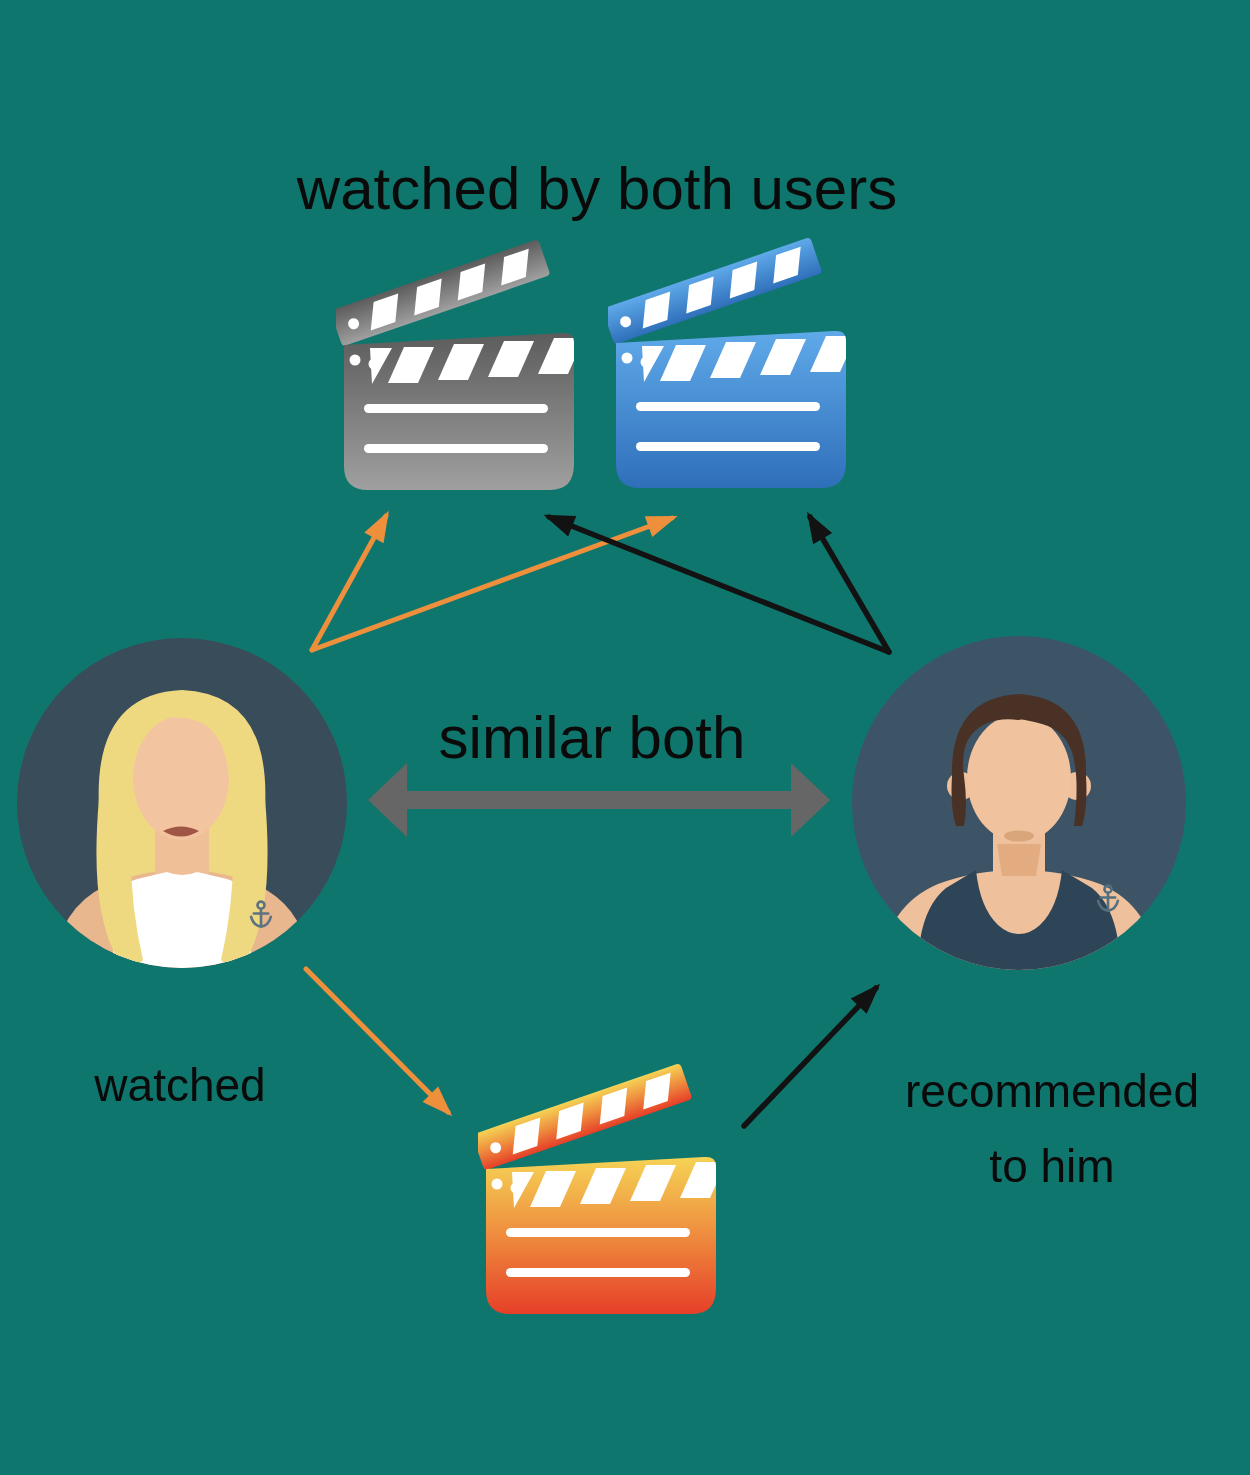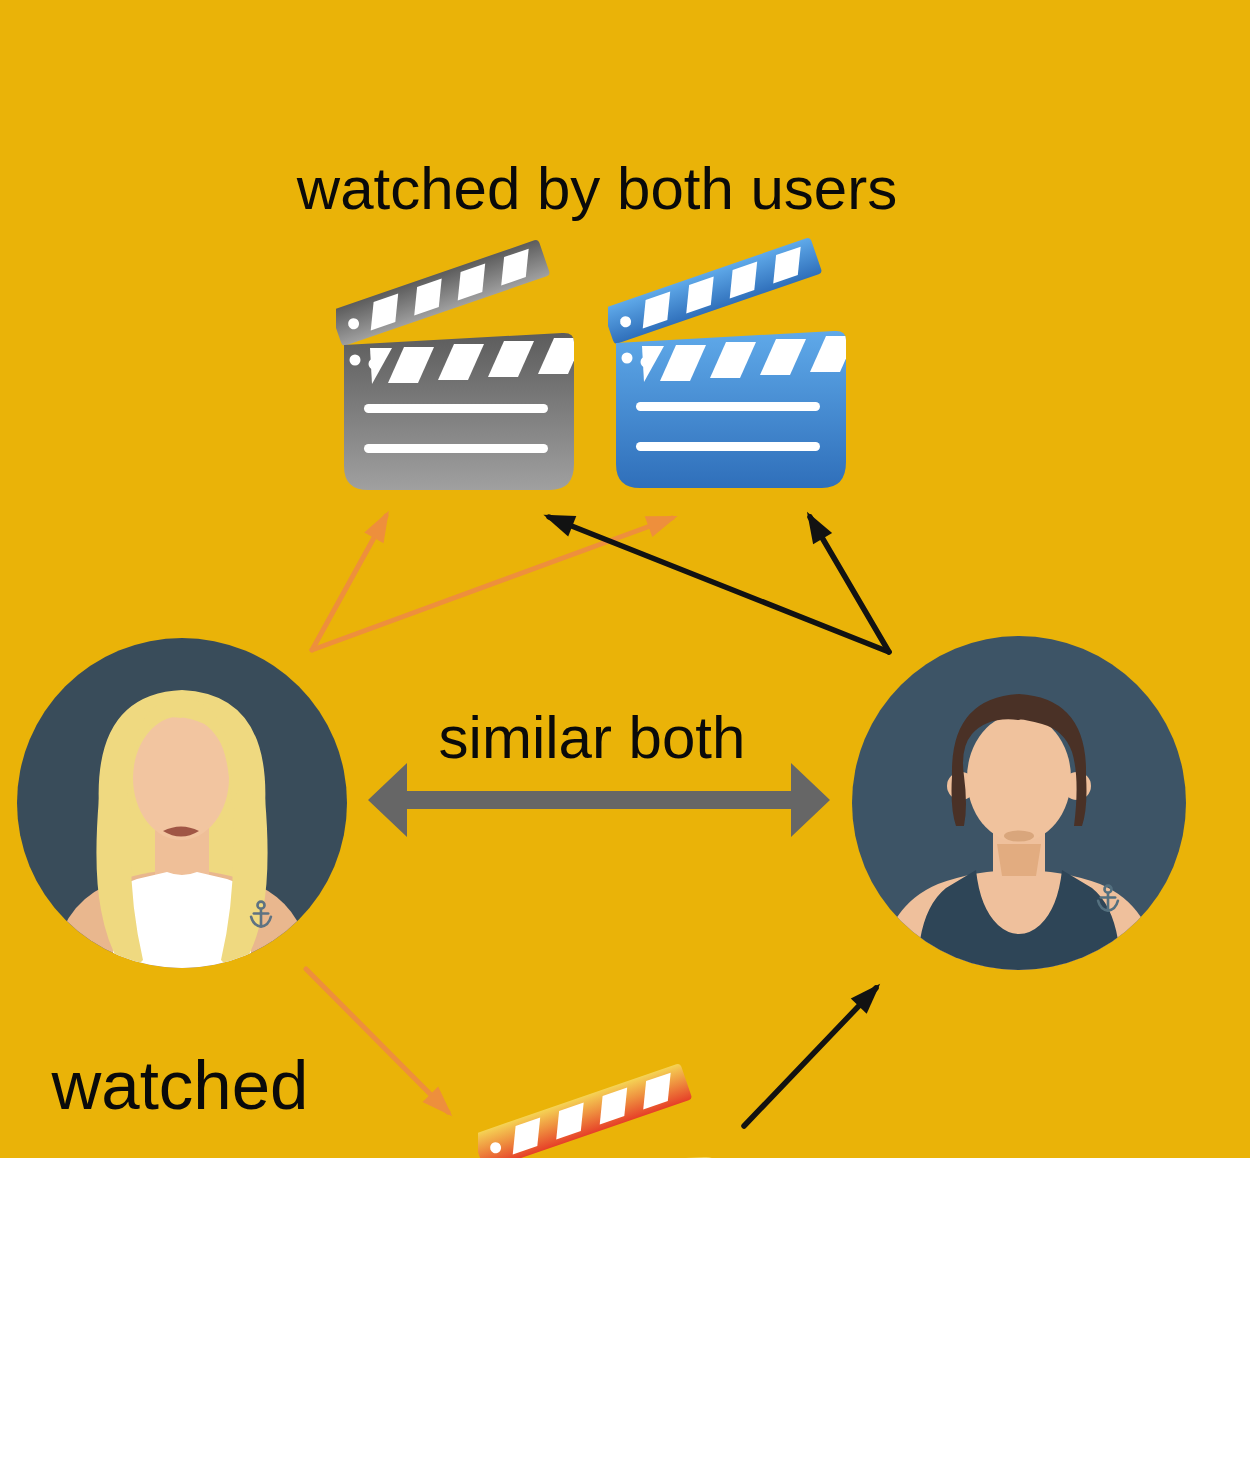--- a/index.html
+++ b/index.html
@@ -1,29 +1,29 @@
 <!DOCTYPE html>
 <html><head>
 <meta charset="utf-8">
 <style>
   html,body { margin:0; padding:0; background:#ffffff; }
   #stage {
-    position:relative; width:1250px; height:1158px;
-    background:#eab308; overflow:hidden;
+    position:relative; width:1250px; height:1475px;
+    background:#0f766e; overflow:hidden;
     font-family:"Liberation Sans", sans-serif;
   }
   .abs { position:absolute; }
   .lbl {
     position:absolute; transform:translateX(-50%);
     font-size:60px; line-height:66px; color:#0a0a0a;
     white-space:nowrap; text-align:center;
   }
   .lbl2 {
     position:absolute; transform:translateX(-50%);
-    font-size:69px; line-height:75px; color:#0a0a0a;
+    font-size:46px; line-height:75px; color:#0a0a0a;
     white-space:nowrap; text-align:center;
   }
   svg { display:block; }
 </style>
 </head>
 <body>
 
 <div id="stage">
 
   <div class="lbl" style="left:597px; top:156px;">watched by both users</div>
@@ -188,20 +188,24 @@
         <circle cx="38" cy="126" r="5.5"></circle>
       <rect x="28" y="166" width="184" height="9" rx="4.5"></rect>
       <rect x="28" y="206" width="184" height="9" rx="4.5"></rect>
     </g>
   </svg>
 
   <div class="lbl2" style="left:180px; top:1048px;">
     <div>watched</div>
   </div>
 
+  <div class="lbl2" style="left:1052px; top:1054px;">
+    <div>recommended</div>
+    <div>to him</div>
+  </div>
 
   <svg class="abs" style="left:0; top:0; pointer-events:none;" width="1250" height="1475" viewBox="0 0 1250 1475" aria-hidden="true">
     <defs>
       <marker id="ah-o" markerUnits="userSpaceOnUse" markerWidth="34" markerHeight="26" refX="26" refY="13" orient="auto">
         <path d="M 1,2 L 32,13 L 1,24 Z" fill="#EE8F3C"></path>
       </marker>
       <marker id="ah-k" markerUnits="userSpaceOnUse" markerWidth="34" markerHeight="26" refX="26" refY="13" orient="auto">
         <path d="M 1,2 L 32,13 L 1,24 Z" fill="#121212"></path>
       </marker>
     </defs>

